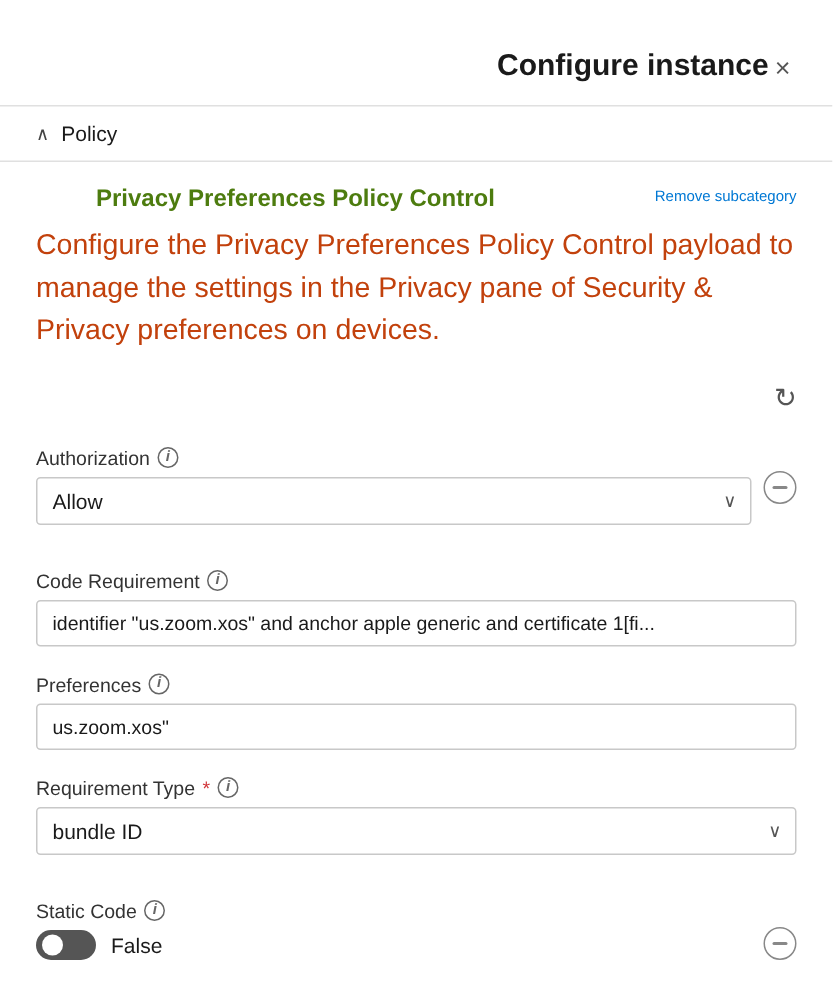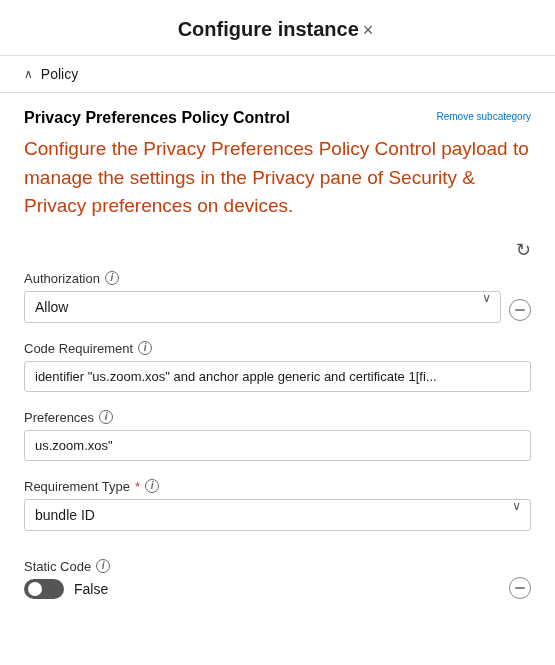--- a/index.html
+++ b/index.html
@@ -16,23 +16,24 @@
       width: 555px;
       min-height: 665px;
       background: #fff;
       padding: 0;
       position: relative;
     }
 
     .dialog-header {
       display: flex;
       align-items: center;
-      justify-content: center;
+      justify-content: flex-end;
       padding: 18px 24px 14px 24px;
       border-bottom: 1px solid #e0e0e0;
+      margin-top: 15px;
     }
 
     .dialog-title {
       font-size: 20px;
       font-weight: 600;
       color: #1a1a1a;
     }
 
     .close-btn {
       cursor: pointer;
@@ -70,21 +71,22 @@
     .policy-header {
       display: flex;
       align-items: flex-start;
       justify-content: space-between;
       margin-bottom: 8px;
     }
 
     .policy-title {
       font-size: 16px;
       font-weight: 700;
-      color: #000000;
+      color: #4d7c0f;
+      margin-left: 40px;
     }
 
     .remove-link {
       color: #0078d4;
       font-size: 10px;
       text-decoration: none;
       cursor: pointer;
       white-space: nowrap;
       margin-left: 16px;
       margin-top: 2px;
@@ -127,20 +129,21 @@
       flex: 1;
     }
 
     .field-label {
       font-size: 13px;
       color: #333;
       margin-bottom: 5px;
       display: flex;
       align-items: center;
       gap: 5px;
+      margin-top: 12px;
     }
 
     .required-star {
       color: #d13438;
     }
 
     .info-icon {
       display: inline-flex;
       align-items: center;
       justify-content: center;
@@ -152,21 +155,21 @@
       color: #666;
       cursor: default;
       font-style: italic;
       font-weight: bold;
       line-height: 1;
     }
 
     .select-wrapper {
       position: relative;
       display: flex;
-      align-items: flex-start;
+      align-items: center;
     }
 
     .select-field {
       width: 100%;
       padding: 7px 36px 7px 10px;
       border: 1px solid #c8c8c8;
       border-radius: 3px;
       font-size: 14px;
       color: #1a1a1a;
       background: #fff;

